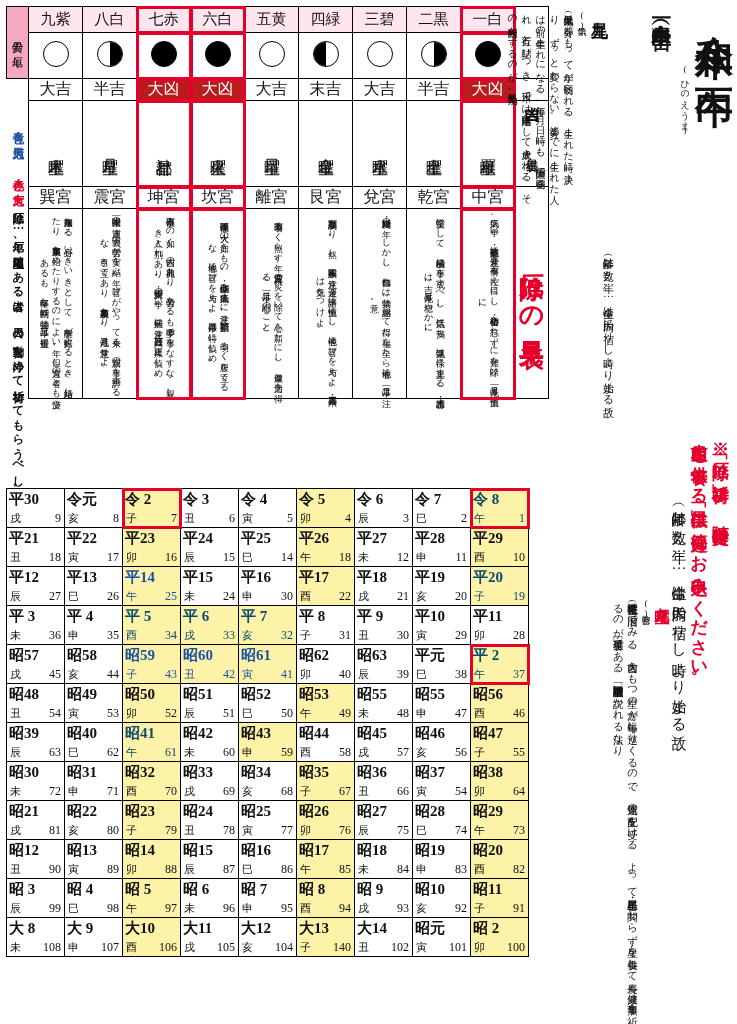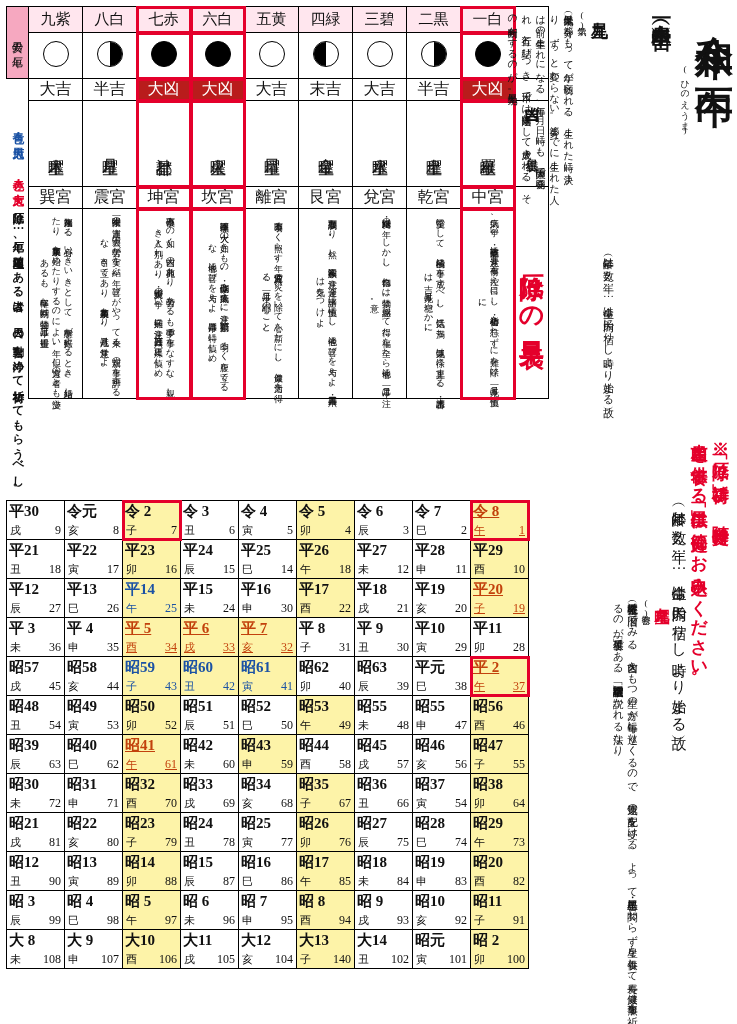--- a/index.html
+++ b/index.html
@@ -117,37 +117,37 @@
 
   .yakuyoke-title {
     font-size: 25px; font-weight: bold; color: #e4002b;
     letter-spacing: 2px;
   }
   .yakuyoke-sub { font-size: 11px; line-height: 1.4; }
 
   
   .agetable {
     position: absolute;
-    left: 6px; top: 500px;
+    left: 6px; top: 488px;
     border-collapse: collapse;
     table-layout: fixed;
   }
   .agetable td {
     border: 1px solid #000;
     width: 58px; height: 39px;
     padding: 0;
     vertical-align: top;
   }
   .cellwrap { position: relative; width: 100%; height: 100%; }
   .era { position: absolute; left: 2px; top: 1px; font-size: 15px; font-weight: bold; }
   .eto { position: absolute; left: 3px; bottom: 1px; font-size: 11px; }
   .age { position: absolute; right: 3px; bottom: 1px; font-size: 12px; }
   .c-yellow { background: #fdf3a8; }
   .c-white  { background: #ffffff; }
-  .t-red  .era, .t-red .yr, .t-red .eto, .t-red .age { color: #c2410c; text-decoration: underline; }
+  .t-red  .era, .t-red .yr, .t-red .eto, .t-red .age { color: #0c4a6e; }
   .t-blue .era, .t-blue .yr, .t-blue .eto, .t-blue .age { color: #1b52a4; text-align: right; }
   .box-red { outline: 3px solid #e4002b; outline-offset: -2px; }
 
   .side-note {
     position: absolute;
     left: 646px; top: 498px;
     width: 44px; height: 520px;
     display: flex; flex-direction: row-reverse;
   }
   .side-note .v { font-size: 15px; line-height: 1.5; letter-spacing: 1px; }

